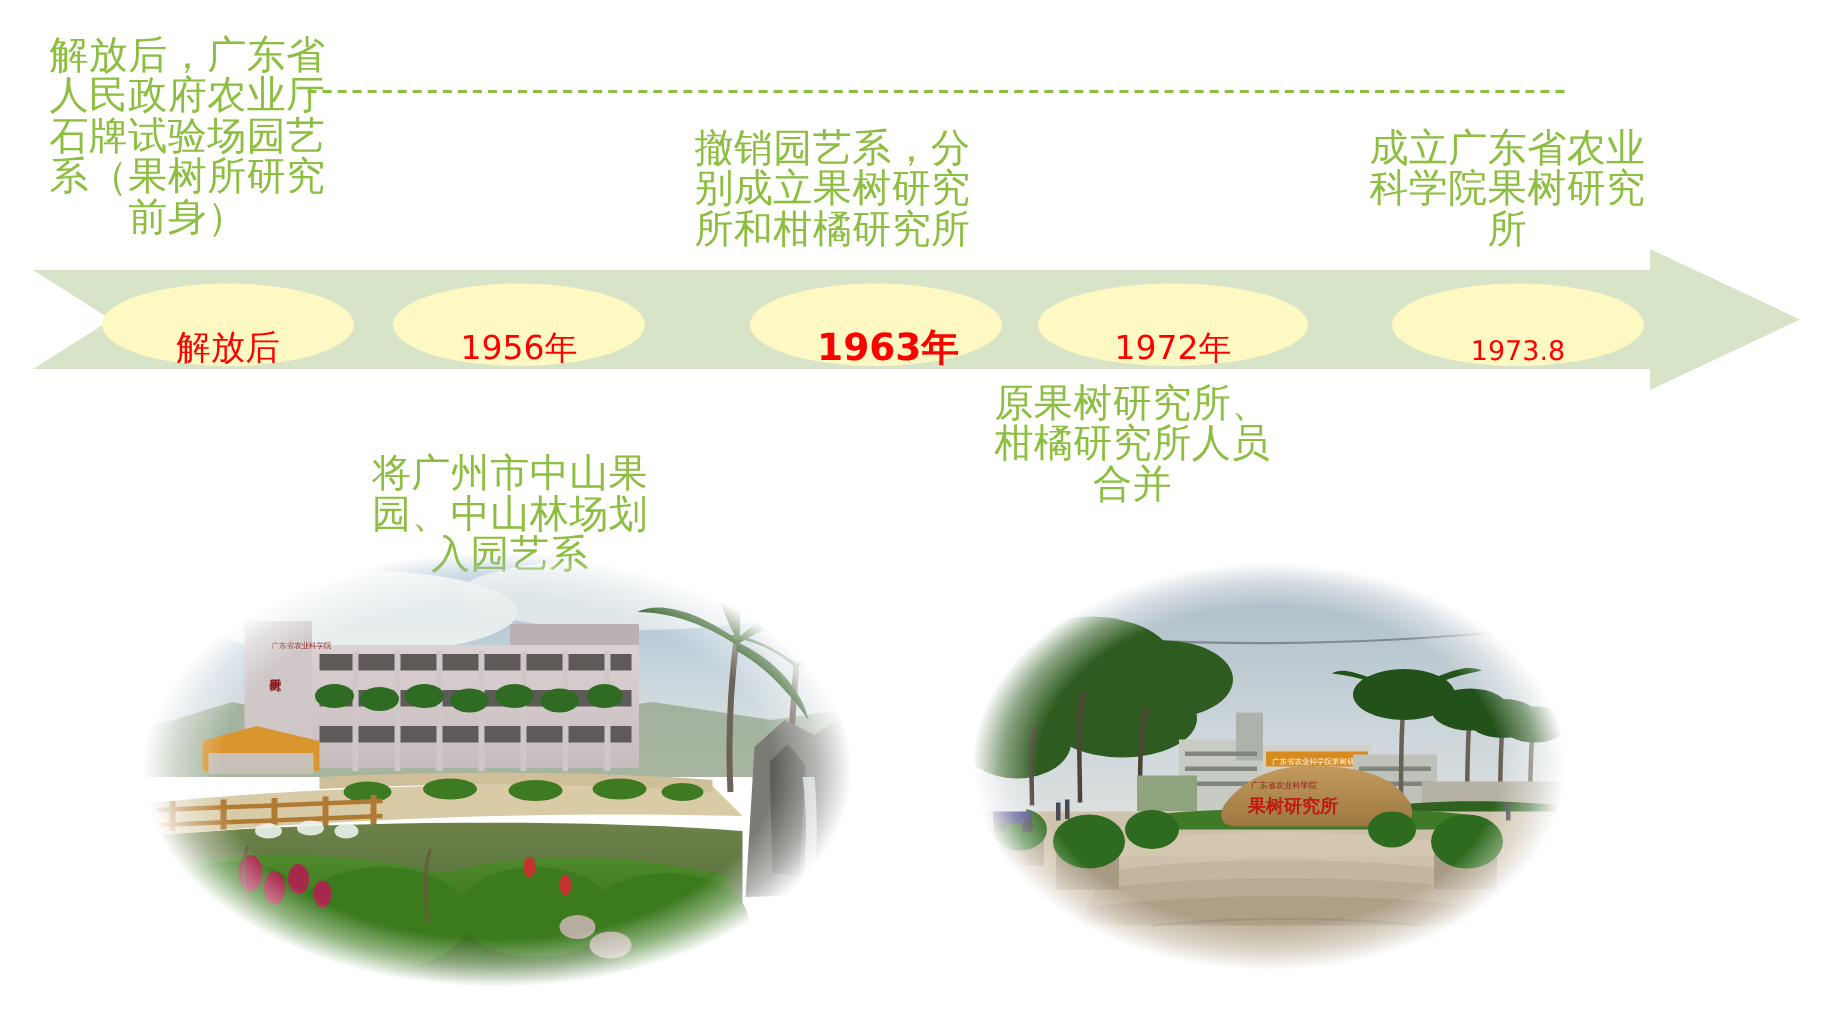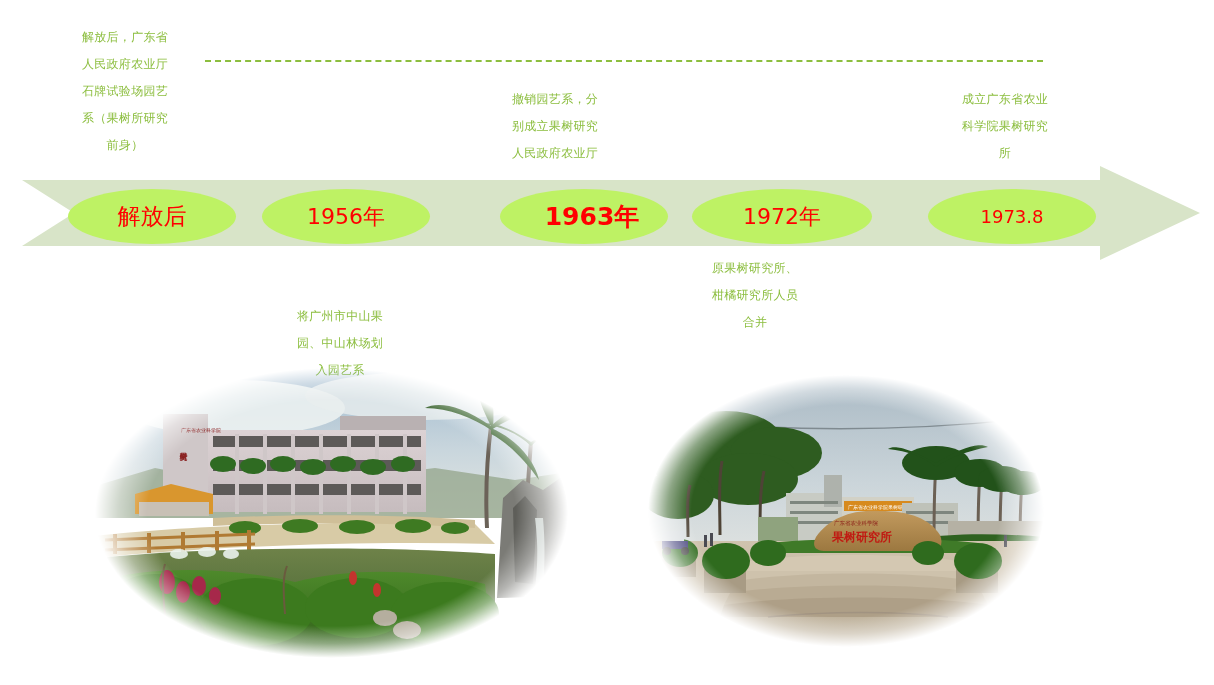--- a/index.html
+++ b/index.html
@@ -13,21 +13,21 @@
     height: 685px;
     position: relative;
     overflow: hidden;
     font-family: "DejaVu Sans", "Liberation Sans", sans-serif;
   }
 
   
   .note {
     position: absolute;
     color: #8CBE3F;
-    font-size: 12px;
+    font-size: 26px;
     line-height: 27px;
     text-align: center;
     white-space: pre-line;
     letter-spacing: 0.3px;
   }
 
   
   #note-top-1 { left: 22px;  top: 24px;  width: 206px; }
   #note-top-2 { left: 455px; top: 86px;  width: 200px; }
   #note-top-3 { left: 905px; top: 86px;  width: 200px; }
@@ -54,23 +54,23 @@
     width: 1178px;
     height: 94px;
   }
   #timeline-arrow svg { display: block; }
 
   
   .milestone {
     position: absolute;
     height: 55px;
     border-radius: 50%;
-    background: #bef264;
+    background: #fef9c3;
     display: flex;
-    align-items: center;
+    align-items: flex-end;
     justify-content: center;
     color: #FF0000;
     font-size: 22px;
     line-height: 1;
     white-space: nowrap;
   }
   .milestone-label { display: inline-block; }
 
   #milestone-0 { left: 68px;  top: 189px; width: 168px; }
   #milestone-1 { left: 262px; top: 189px; width: 168px; }
@@ -102,21 +102,21 @@
 <div id="dashed-line"></div>
 
 <div class="note" id="note-top-1">解放后，广东省
 人民政府农业厅
 石牌试验场园艺
 系（果树所研究
 前身）</div>
 
 <div class="note" id="note-top-2">撤销园艺系，分
 别成立果树研究
-人民政府农业厅</div>
+所和柑橘研究所</div>
 
 <div class="note" id="note-top-3">成立广东省农业
 科学院果树研究
 所</div>
 
 <div id="timeline-arrow">
   <svg viewBox="0 0 1178 94" width="1178" height="94" xmlns="http://www.w3.org/2000/svg">
 
     <polygon points="0,14 52,47 0,80 1078,80 1078,94 1178,47 1078,0 1078,14" fill="#D8E4C8"></polygon>
   </svg>

